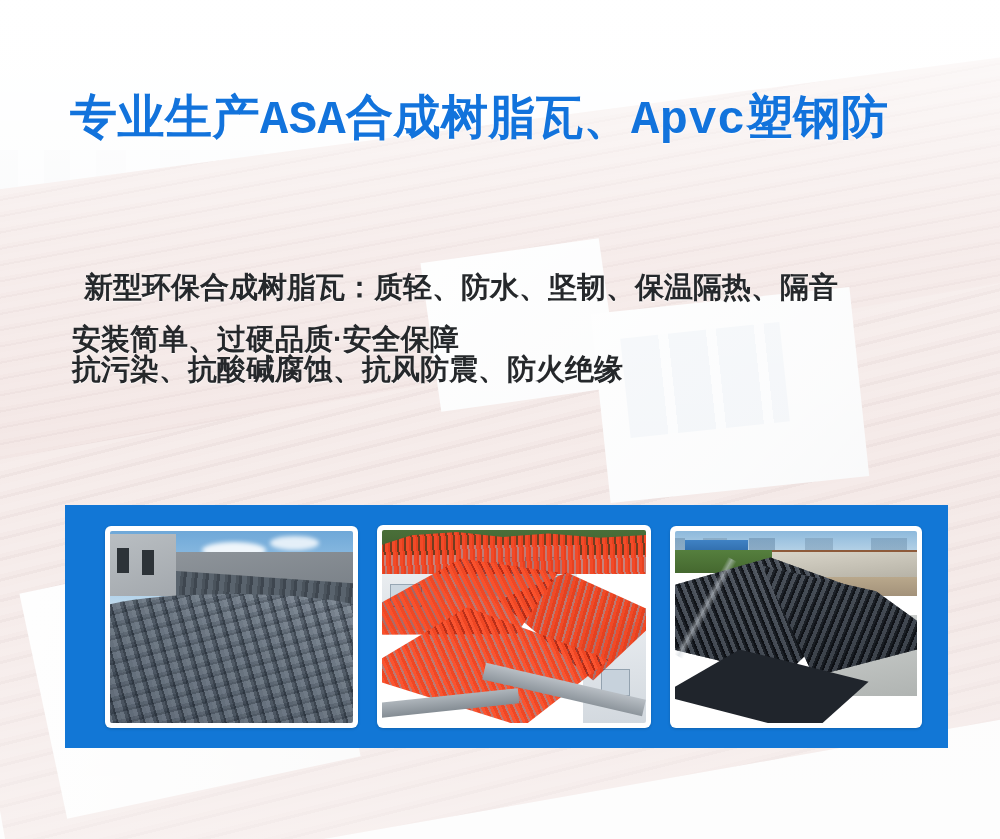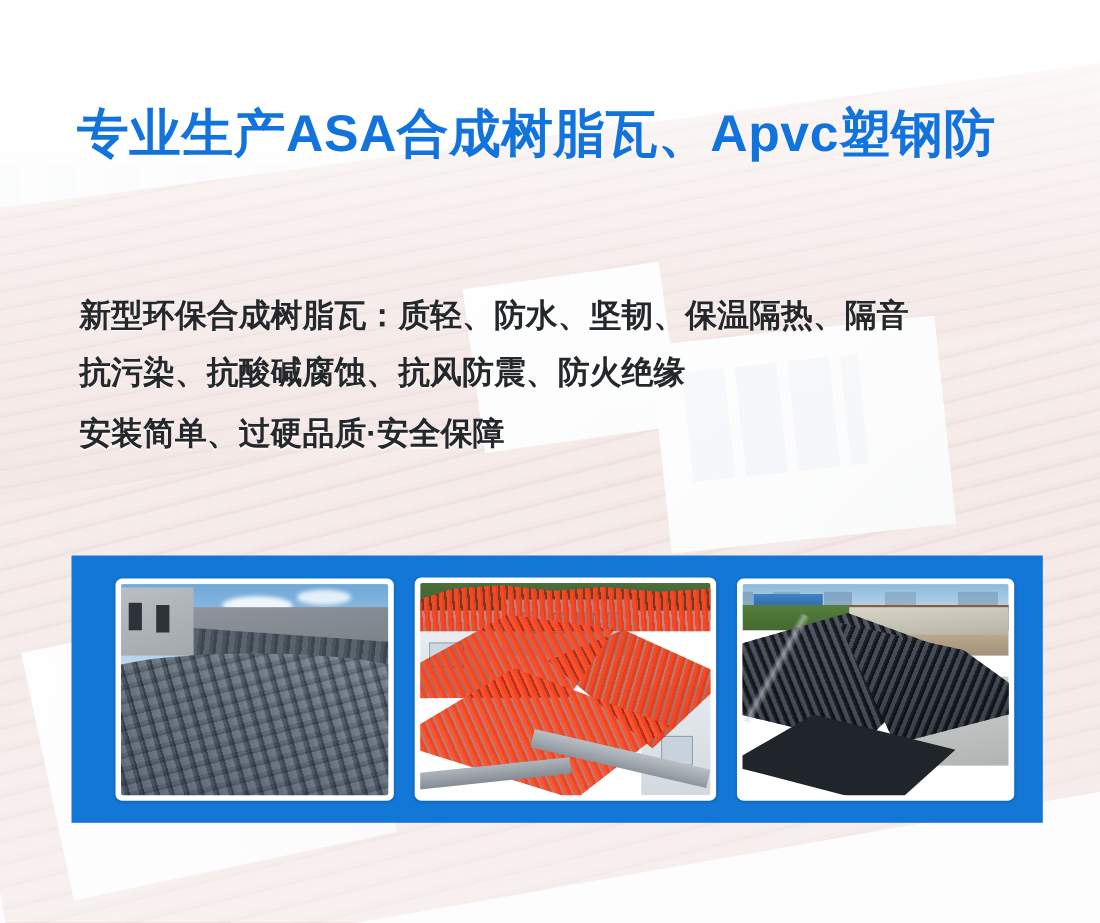--- a/index.html
+++ b/index.html
@@ -92,29 +92,29 @@
 
   
   #content { position:relative; z-index:2; }
 
   .headline {
     position:absolute; left:70px; top:92px; width:880px;
     font-size:47px; font-weight:bold; line-height:57px;
     letter-spacing:.5px; color:#1273dc;
     text-shadow:0 1px 2px rgba(255,255,255,.85);
   }
-  .headline .ln { display:block; white-space:nowrap; }
+  .headline .ln { display:block; white-space:nowrap;font-family:Liberation Mono, monospace; }
 
   .subhead { position:absolute; left:72px; top:272px; width:900px; }
   .subhead .sl {
     display:block; font-size:29px; font-weight:bold; line-height:30px;
     color:#25282b; white-space:nowrap;
     text-shadow:0 1px 1px rgba(255,255,255,.8);
   }
-  .subhead .sl.r1 { margin-bottom:22px; }
+  .subhead .sl.r1 { margin-bottom:22px;margin-left:12px; }
   .subhead .sl.r2 { margin-bottom:26px; }
 
   
   .gallery {
     position:absolute; left:65px; top:505px; width:883px; height:243px;
     background:#1277d6;
     display:flex; align-items:center; gap:19px;
     padding:0 40px;
   }
   .shot {
@@ -294,22 +294,22 @@
 </div>
 
 <div id="content">
 
   <div class="headline">
     <span class="ln">专业生产ASA合成树脂瓦、Apvc塑钢防</span>
   </div>
 
   <div class="subhead">
     <span class="sl r1">新型环保合成树脂瓦：质轻、防水、坚韧、保温隔热、隔音</span>
+    <span class="sl r3">安装简单、过硬品质·安全保障</span>
     <span class="sl r2">抗污染、抗酸碱腐蚀、抗风防震、防火绝缘</span>
-    <span class="sl r3">安装简单、过硬品质·安全保障</span>
   </div>
 
   <div class="gallery">
 
     <div class="shot s1">
       <div class="pic">
         <div class="p1-sky"></div>
         <div class="p1-cloud1"></div>
         <div class="p1-cloud2"></div>
         <div class="p1-bldgR"></div>

